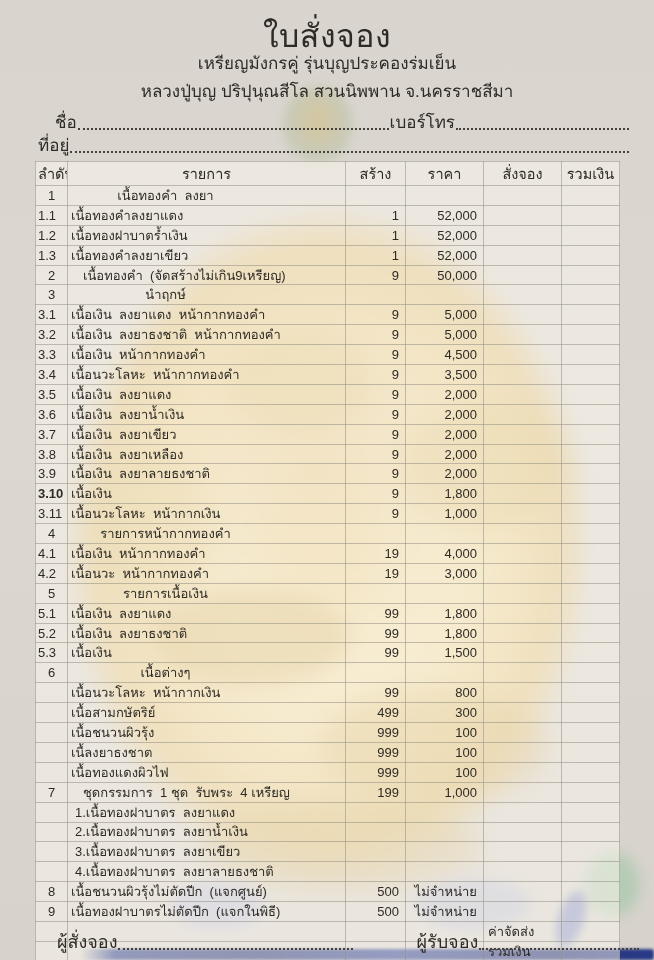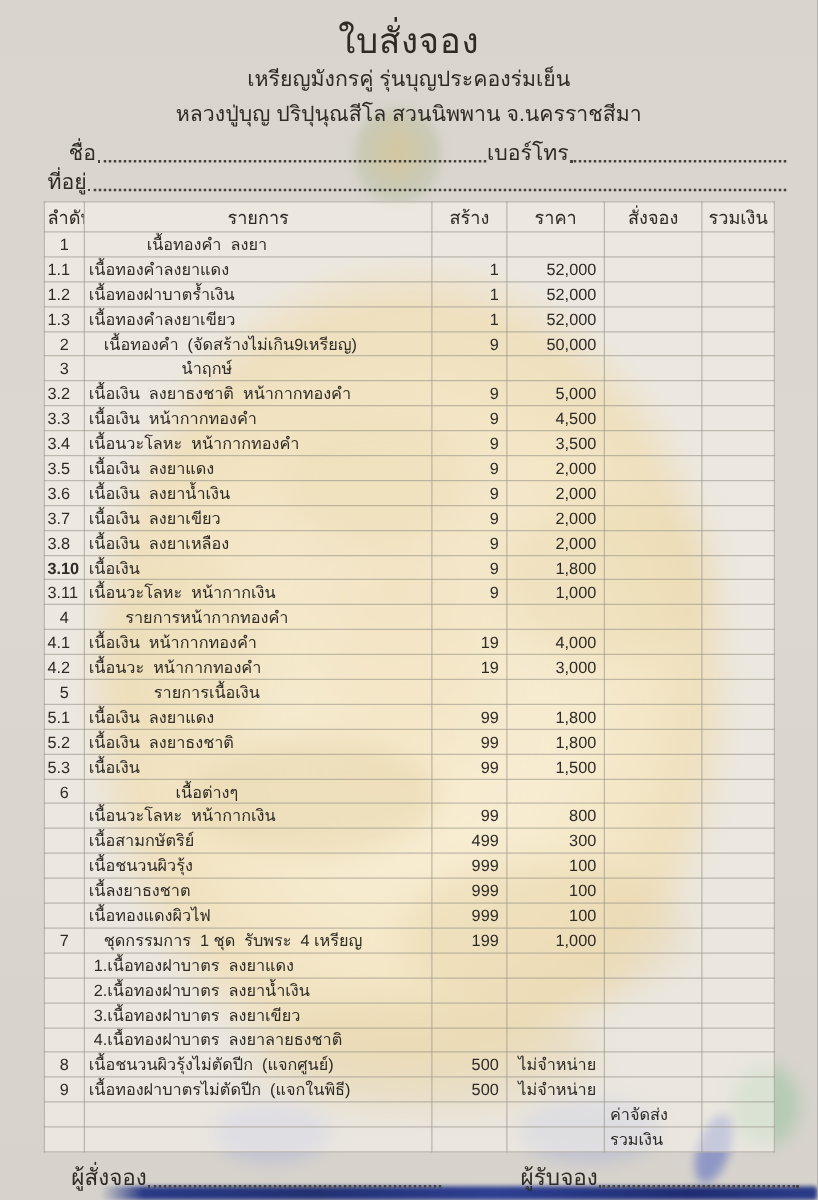--- a/index.html
+++ b/index.html
@@ -27,21 +27,21 @@
           filter:blur(4px);}
   .lav1{left:170px;top:882px;width:95px;height:48px;background:rgba(170,178,221,0.50);filter:blur(7px);}
   .lav2{left:415px;top:878px;width:115px;height:52px;background:rgba(162,172,216,0.45);filter:blur(7px);}
   .green1{left:585px;top:852px;width:55px;height:65px;background:rgba(140,192,152,0.45);filter:blur(7px);}
   .blue1{left:558px;top:890px;width:26px;height:58px;background:rgba(84,104,192,0.55);filter:blur(4px);transform:rotate(18deg);}
   .bottom-band{position:absolute;left:80px;right:0;bottom:0;height:11px;border-radius:3px;
           background:linear-gradient(90deg,rgba(42,58,134,0) 0%,#2a3a86 6%,#223073 30%,#2e3f92 55%,#1f2c72 82%,#2a3a86 97%);
           filter:blur(1.5px);}
   
   .content{position:absolute;inset:0;}
-  .title{position:absolute;top:10px;left:0;right:0;text-align:center;font-size:28px;letter-spacing:0.5px;}
+  .title{position:absolute;top:10px;left:0;right:0;text-align:center;font-size:32px;letter-spacing:0.5px;}
   .sub{position:absolute;left:0;right:0;text-align:center;font-size:17px;}
   .sub1{top:49px;}
   .sub2{top:77px;}
   .fline{position:absolute;display:flex;align-items:flex-end;font-size:17px;line-height:20px;}
   .name-line{top:113px;left:55px;right:24px;}
   .addr-line{top:136px;left:38px;right:24px;}
   .dots{border-bottom:2px dotted #45413b;margin:0 1px 3px 1px;height:12px;}
   .grow{flex:1;}
   .w175{width:173px;}
   
@@ -165,20 +165,28 @@
           </tr>
           <tr class="section">
             <td class="c-no">3</td>
             <td class="c-item">นำฤกษ์</td>
             <td class="c-made"></td>
             <td class="c-price"></td>
             <td class="c-order"></td>
             <td class="c-total"></td>
           </tr>
           <tr class="sub-no">
+            <td class="c-no">3.1</td>
+            <td class="c-item">เนื้อเงิน  ลงยาแดง  หน้ากากทองคำ</td>
+            <td class="c-made">9</td>
+            <td class="c-price">5,000</td>
+            <td class="c-order"></td>
+            <td class="c-total"></td>
+          </tr>
+          <tr class="sub-no">
             <td class="c-no">3.2</td>
             <td class="c-item">เนื้อเงิน  ลงยาธงชาติ  หน้ากากทองคำ</td>
             <td class="c-made">9</td>
             <td class="c-price">5,000</td>
             <td class="c-order"></td>
             <td class="c-total"></td>
           </tr>
           <tr class="sub-no">
             <td class="c-no">3.3</td>
             <td class="c-item">เนื้อเงิน  หน้ากากทองคำ</td>
@@ -215,20 +223,28 @@
             <td class="c-no">3.7</td>
             <td class="c-item">เนื้อเงิน  ลงยาเขียว</td>
             <td class="c-made">9</td>
             <td class="c-price">2,000</td>
             <td class="c-order"></td>
             <td class="c-total"></td>
           </tr>
           <tr class="sub-no">
             <td class="c-no">3.8</td>
             <td class="c-item">เนื้อเงิน  ลงยาเหลือง</td>
+            <td class="c-made">9</td>
+            <td class="c-price">2,000</td>
+            <td class="c-order"></td>
+            <td class="c-total"></td>
+          </tr>
+          <tr class="sub-no">
+            <td class="c-no">3.9</td>
+            <td class="c-item">เนื้อเงิน  ลงยาลายธงชาติ</td>
             <td class="c-made">9</td>
             <td class="c-price">2,000</td>
             <td class="c-order"></td>
             <td class="c-total"></td>
           </tr>
           <tr class="bold-no sub-no">
             <td class="c-no">3.10</td>
             <td class="c-item">เนื้อเงิน</td>
             <td class="c-made">9</td>
             <td class="c-price">1,800</td>

